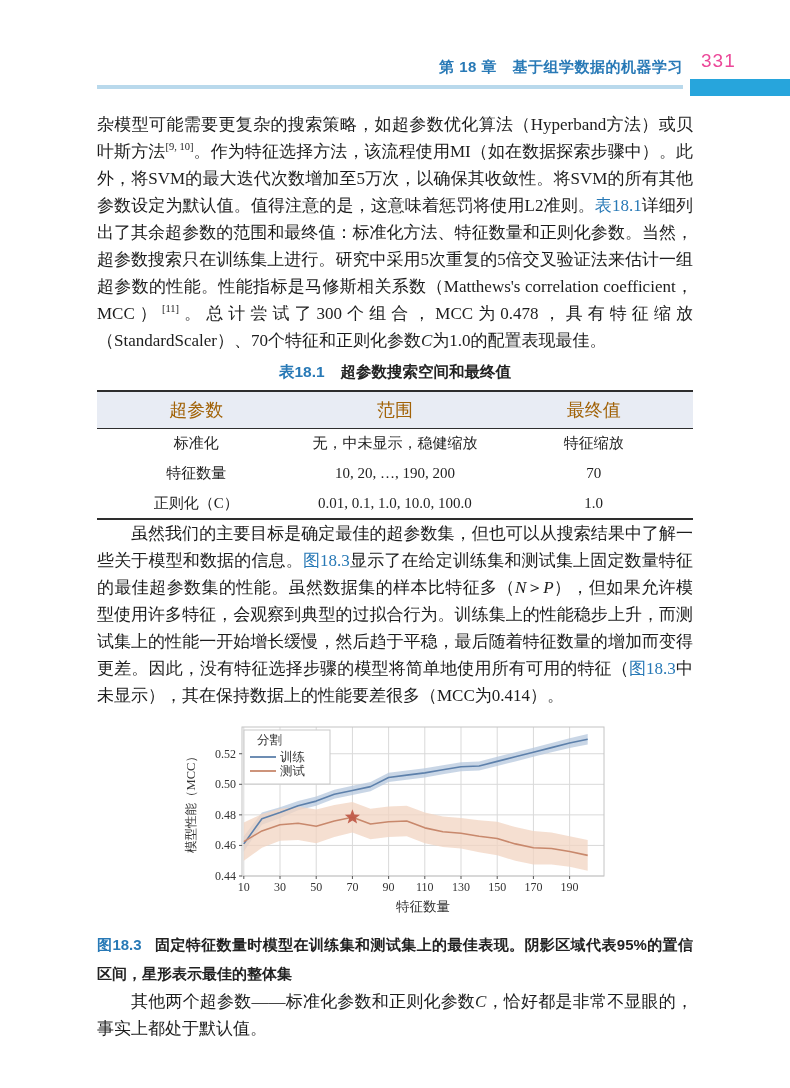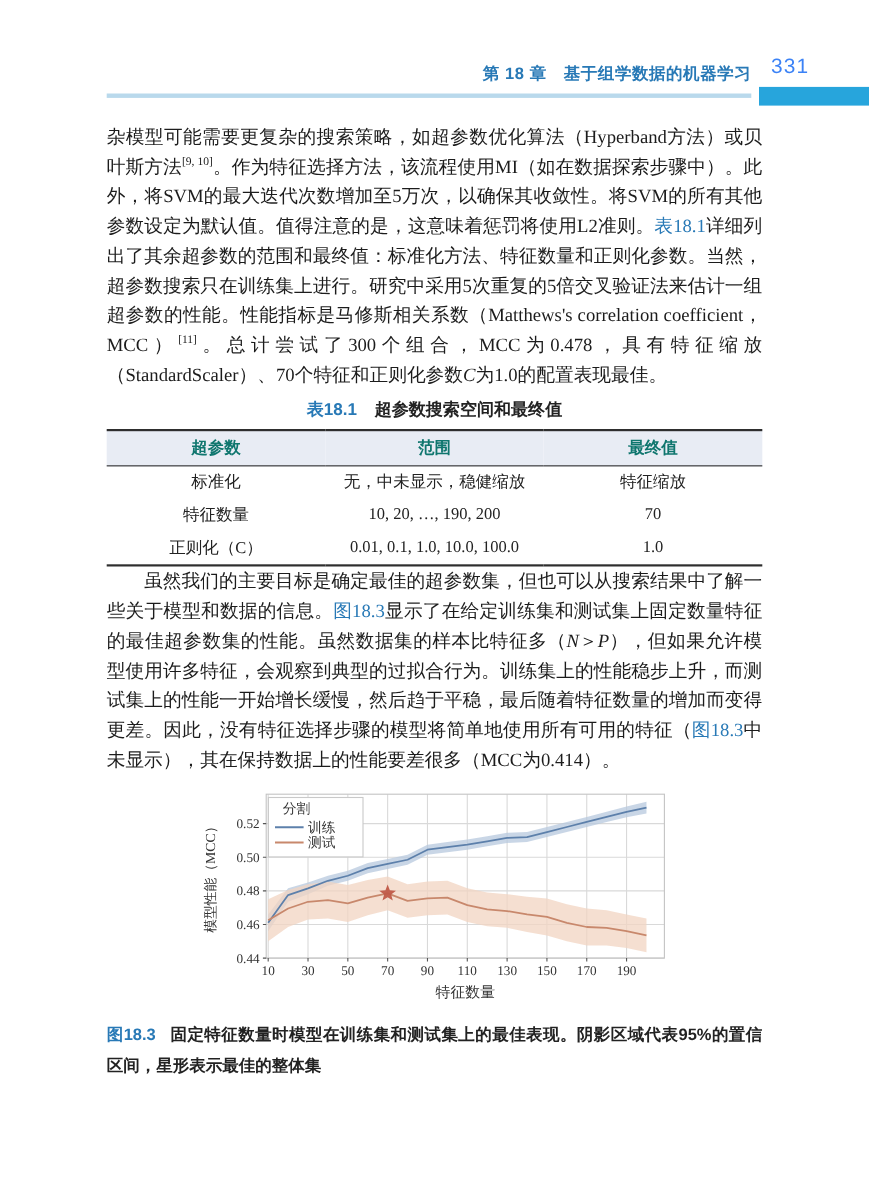--- a/index.html
+++ b/index.html
@@ -9,21 +9,21 @@
   }
   
   .chapter-title{
     position:absolute;top:58px;right:107px;
     font-family:"Liberation Sans","DejaVu Sans",sans-serif;
     font-size:15px;font-weight:bold;color:#2879b6;letter-spacing:.5px;
   }
   .page-number{
     position:absolute;top:50px;left:701px;
     font-family:"Liberation Sans","DejaVu Sans",sans-serif;
-    font-size:19px;color:#3b82f6;letter-spacing:1px;
+    font-size:19px;color:#ec4899;letter-spacing:1px;
   }
   .header-rule{position:absolute;top:85px;left:97px;width:586px;height:4px;background:#b9d9ec;}
   .header-tab{position:absolute;top:79px;left:690px;width:100px;height:17px;background:#27a5dc;}
   
   .content{position:absolute;left:97px;top:111px;width:596px;}
   p.body-text{
     margin:0;font-size:17px;line-height:27px;text-align:justify;
     color:#1c1c1c;
   }
   p.indent{text-indent:2em;}
@@ -36,22 +36,22 @@
     font-size:15.5px;font-weight:bold;color:#222;
   }
   .table-title .ref{margin-right:16px;}
   table.data-table{
     width:100%;border-collapse:collapse;
     border-top:2px solid #2e2e2e;border-bottom:2.5px solid #2e2e2e;
     font-size:15px;
   }
   table.data-table thead tr{background:#e8ecf4;}
   table.data-table th{
-    font-weight:bold;color:#0f766e;padding:6px 0 6px 0;
-    border-bottom:1.5px solid #2e2e2e;font-size:15px;width:33.33%;
+    font-weight:normal;color:#a16207;padding:6px 0 6px 0;
+    border-bottom:1.5px solid #2e2e2e;font-size:18px;width:33.33%;
   }
   table.data-table td{text-align:center;padding:6px 0 5px 0;color:#222;}
   table.data-table tbody tr:first-child td{padding-top:5px;}
   
   figure.fig{margin:12px 0 0 0;text-align:center;}
   figcaption{
     text-align:justify;margin-top:9px;
     font-family:"Liberation Sans","DejaVu Sans",sans-serif;
     font-size:15px;font-weight:bold;line-height:29px;color:#222;
   }
@@ -168,15 +168,16 @@
           <line x1="70" y1="36" x2="96" y2="36" stroke="#5d80ab" stroke-width="1.8"></line>
           <text x="100" y="40" font-size="12.5" text-anchor="start" fill="#333">训练</text>
           <line x1="70" y1="50" x2="96" y2="50" stroke="#c8886c" stroke-width="1.8"></line>
           <text x="100" y="54" font-size="12.5" text-anchor="start" fill="#333">测试</text>
         </svg>
       <figcaption>
         <span class="ref">图18.3</span><span>固定特征数量时模型在训练集和测试集上的最佳表现。阴影区域代表95%的置信区间，星形表示最佳的整体集</span>
       </figcaption>
     </figure>
 
+    <p class="body-text indent p3"><span>其他两个超参数——标准化参数和正则化参数</span><i>C</i><span>，恰好都是非常不显眼的，事实上都处于默认值。</span></p>
 
   </div>
 </div>
 
 </body></html>

